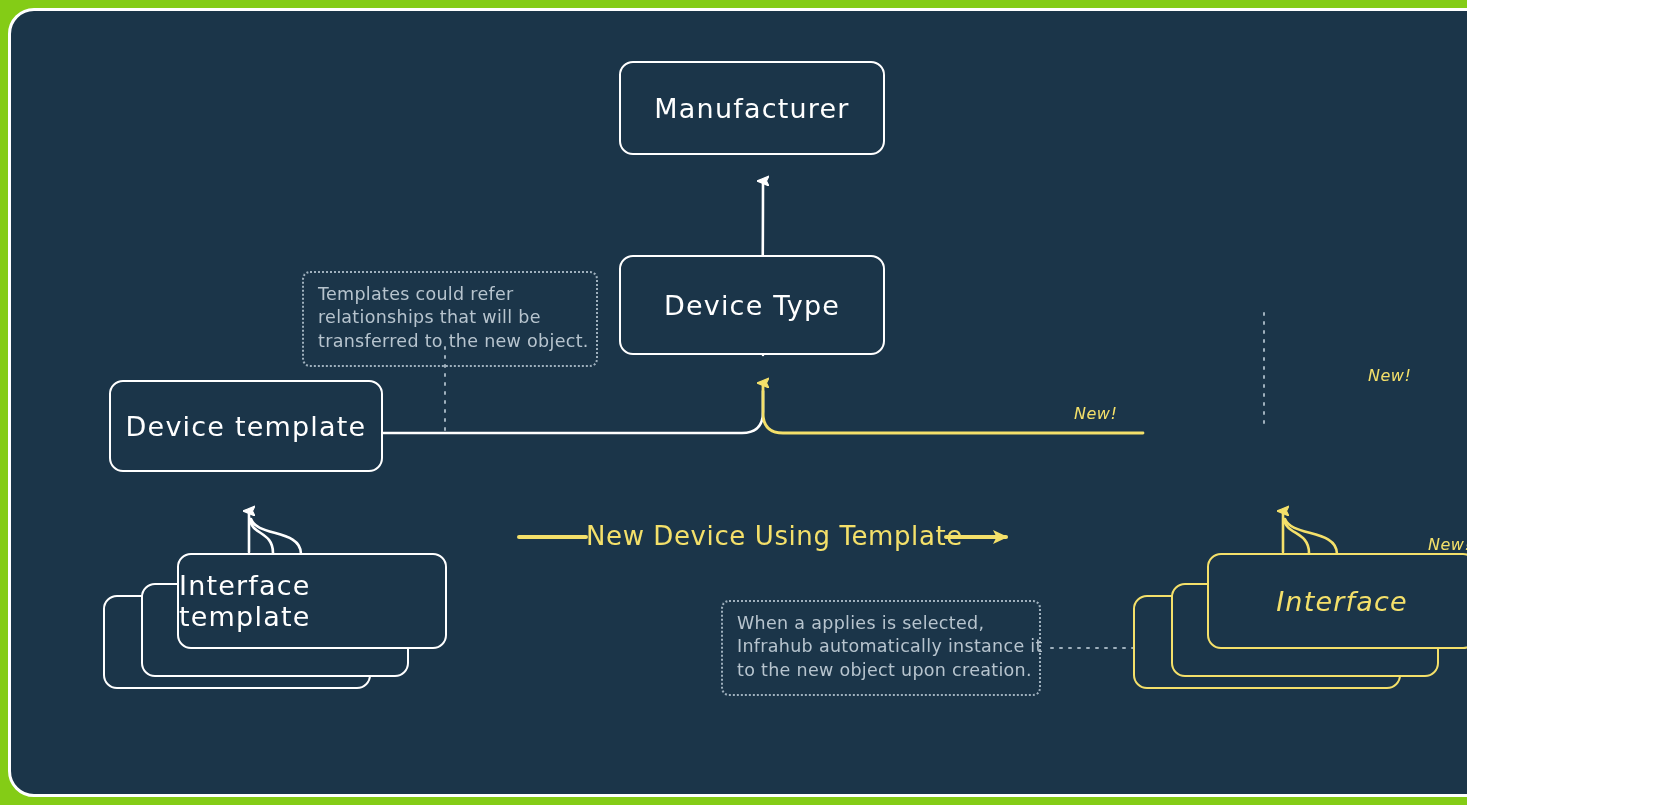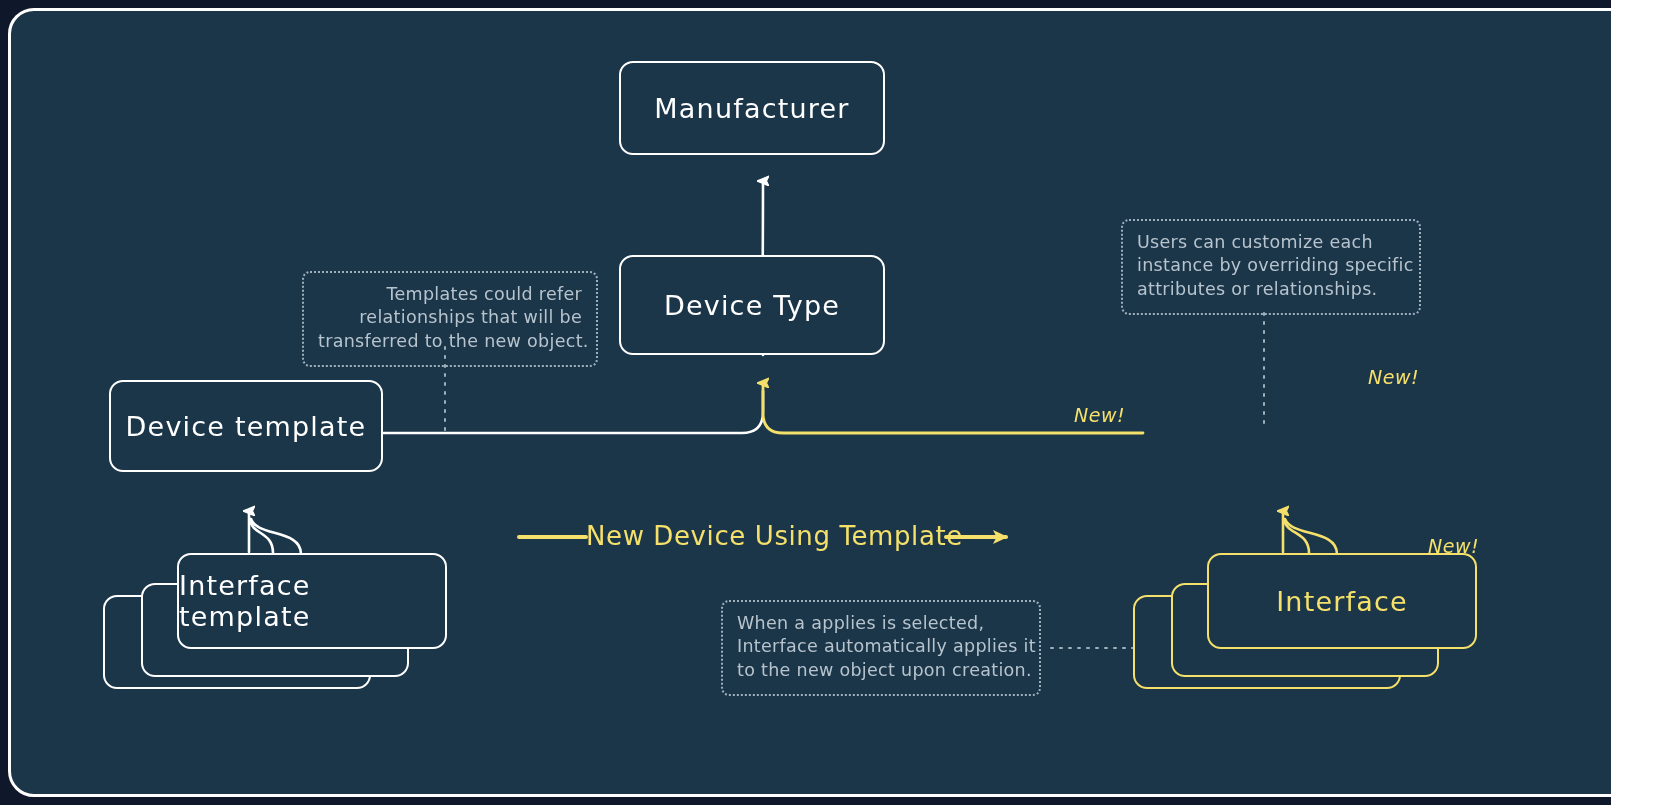--- a/index.html
+++ b/index.html
@@ -1,31 +1,31 @@
 <!DOCTYPE html>
 <html><head>
 <meta charset="utf-8">
 <style>
   html,body{margin:0;padding:0;background:#ffffff;}
   body{width:1672px;height:805px;font-family:"DejaVu Sans",sans-serif;}
-  #stage{position:relative;width:1611px;height:805px;overflow:hidden;background:#0f172a;}
+  #stage{position:relative;width:1467px;height:805px;overflow:hidden;background:#84cc16;}
   #frame{position:absolute;left:8px;top:8px;width:1656px;height:789px;background:#1b3549;border:3px solid #ffffff;border-radius:26px;box-sizing:border-box;overflow:hidden;}
   svg.layer{position:absolute;left:0;top:0;width:1656px;height:789px;overflow:visible;pointer-events:none;}
   .node{position:absolute;box-sizing:border-box;display:flex;align-items:center;justify-content:center;border-radius:14px;}
   .node .lbl{position:relative;z-index:3;font-family:"DejaVu Sans",sans-serif;font-size:27px;letter-spacing:1.2px;}
   .white-node{border:2.6px solid #ffffff;background:#1b3549;}
   .white-node .lbl{color:#ffffff;}
   .yellow-node{border:2.6px solid #f4e06a;background:#1b3549;}
   .yellow-node .lbl{color:#f4e06a;}
   .stackcard{position:absolute;box-sizing:border-box;border-radius:14px;background:#1b3549;}
   .stackcard.w{border:2.6px solid #ffffff;}
   .stackcard.y{border:2.6px solid #f4e06a;}
   .note{position:absolute;box-sizing:border-box;border:2px dotted #9fb0bd;border-radius:8px;padding:10px 14px 12px 14px;color:#b7c4ce;font-size:17.5px;line-height:1.33;letter-spacing:.3px;font-family:"DejaVu Sans",sans-serif;background:transparent;}
   .note div{white-space:nowrap;}
-  .newtag{position:absolute;color:#f4e06a;font-size:19px;font-style:italic;font-family:"DejaVu Sans",sans-serif;letter-spacing:.5px;}
+  .newtag{position:absolute;color:#f4e06a;font-size:16px;font-style:italic;font-family:"DejaVu Sans",sans-serif;letter-spacing:.5px;}
   .arrowlabel{position:absolute;color:#f4e06a;font-size:26px;letter-spacing:.6px;font-family:"DejaVu Sans",sans-serif;white-space:nowrap;}
 </style>
 </head>
 <body>
 
 <div id="stage">
   <div id="frame">
 
     <svg class="layer" viewBox="0 0 1656 789">
       <defs>
@@ -93,43 +93,38 @@
       <div class="stackcard w" style="left:130px;top:572px;width:268px;height:94px;z-index:2;"></div>
       <div class="node white-node" style="left:166px;top:542px;width:270px;height:96px;z-index:3;">
         <span class="lbl">Interface template</span>
       </div>
     </div>
 
 
     <div>
       <div class="stackcard y" style="left:1122px;top:584px;width:268px;height:94px;z-index:1;"></div>
       <div class="stackcard y" style="left:1160px;top:572px;width:268px;height:94px;z-index:2;"></div>
-      <div class="node yellow-node" style="left:1196px;top:542px;width:270px;height:96px;z-index:3;">
+      <div class="node yellow-node" style="left:1196px;top:542px;width:270px;height:96px;z-index:3;font-style:italic;">
         <span class="lbl">Interface</span>
       </div>
     </div>
 
     <span class="newtag" style="left:1357px;top:355px;">New!</span>
     <span class="newtag" style="left:1417px;top:524px;">New!</span>
     <span class="newtag" style="left:1063px;top:393px;">New!</span>
 
     <span class="arrowlabel" style="left:575px;top:510px;">New Device Using Template</span>
 
-    <div class="note" style="left:291px;top:260px;width:296px;text-align:right;">
+    <div class="note" style="left:291px;top:260px;width:296px;">
       <div>Templates could refer</div>
       <div>relationships that will be</div>
       <div>transferred to the new object.</div>
     </div>
 
-    <div class="note" style="left:1110px;top:208px;width:300px;">
-      <div>Users can customize each</div>
-      <div>instance by overriding specific</div>
-      <div>attributes or relationships.</div>
-    </div>
 
     <div class="note" style="left:710px;top:589px;width:320px;">
       <div>When a applies is selected,</div>
-      <div>Interface automatically applies it</div>
+      <div>Infrahub automatically instance it</div>
       <div>to the new object upon creation.</div>
     </div>
 
   </div>
 </div>
 
 </body></html>

